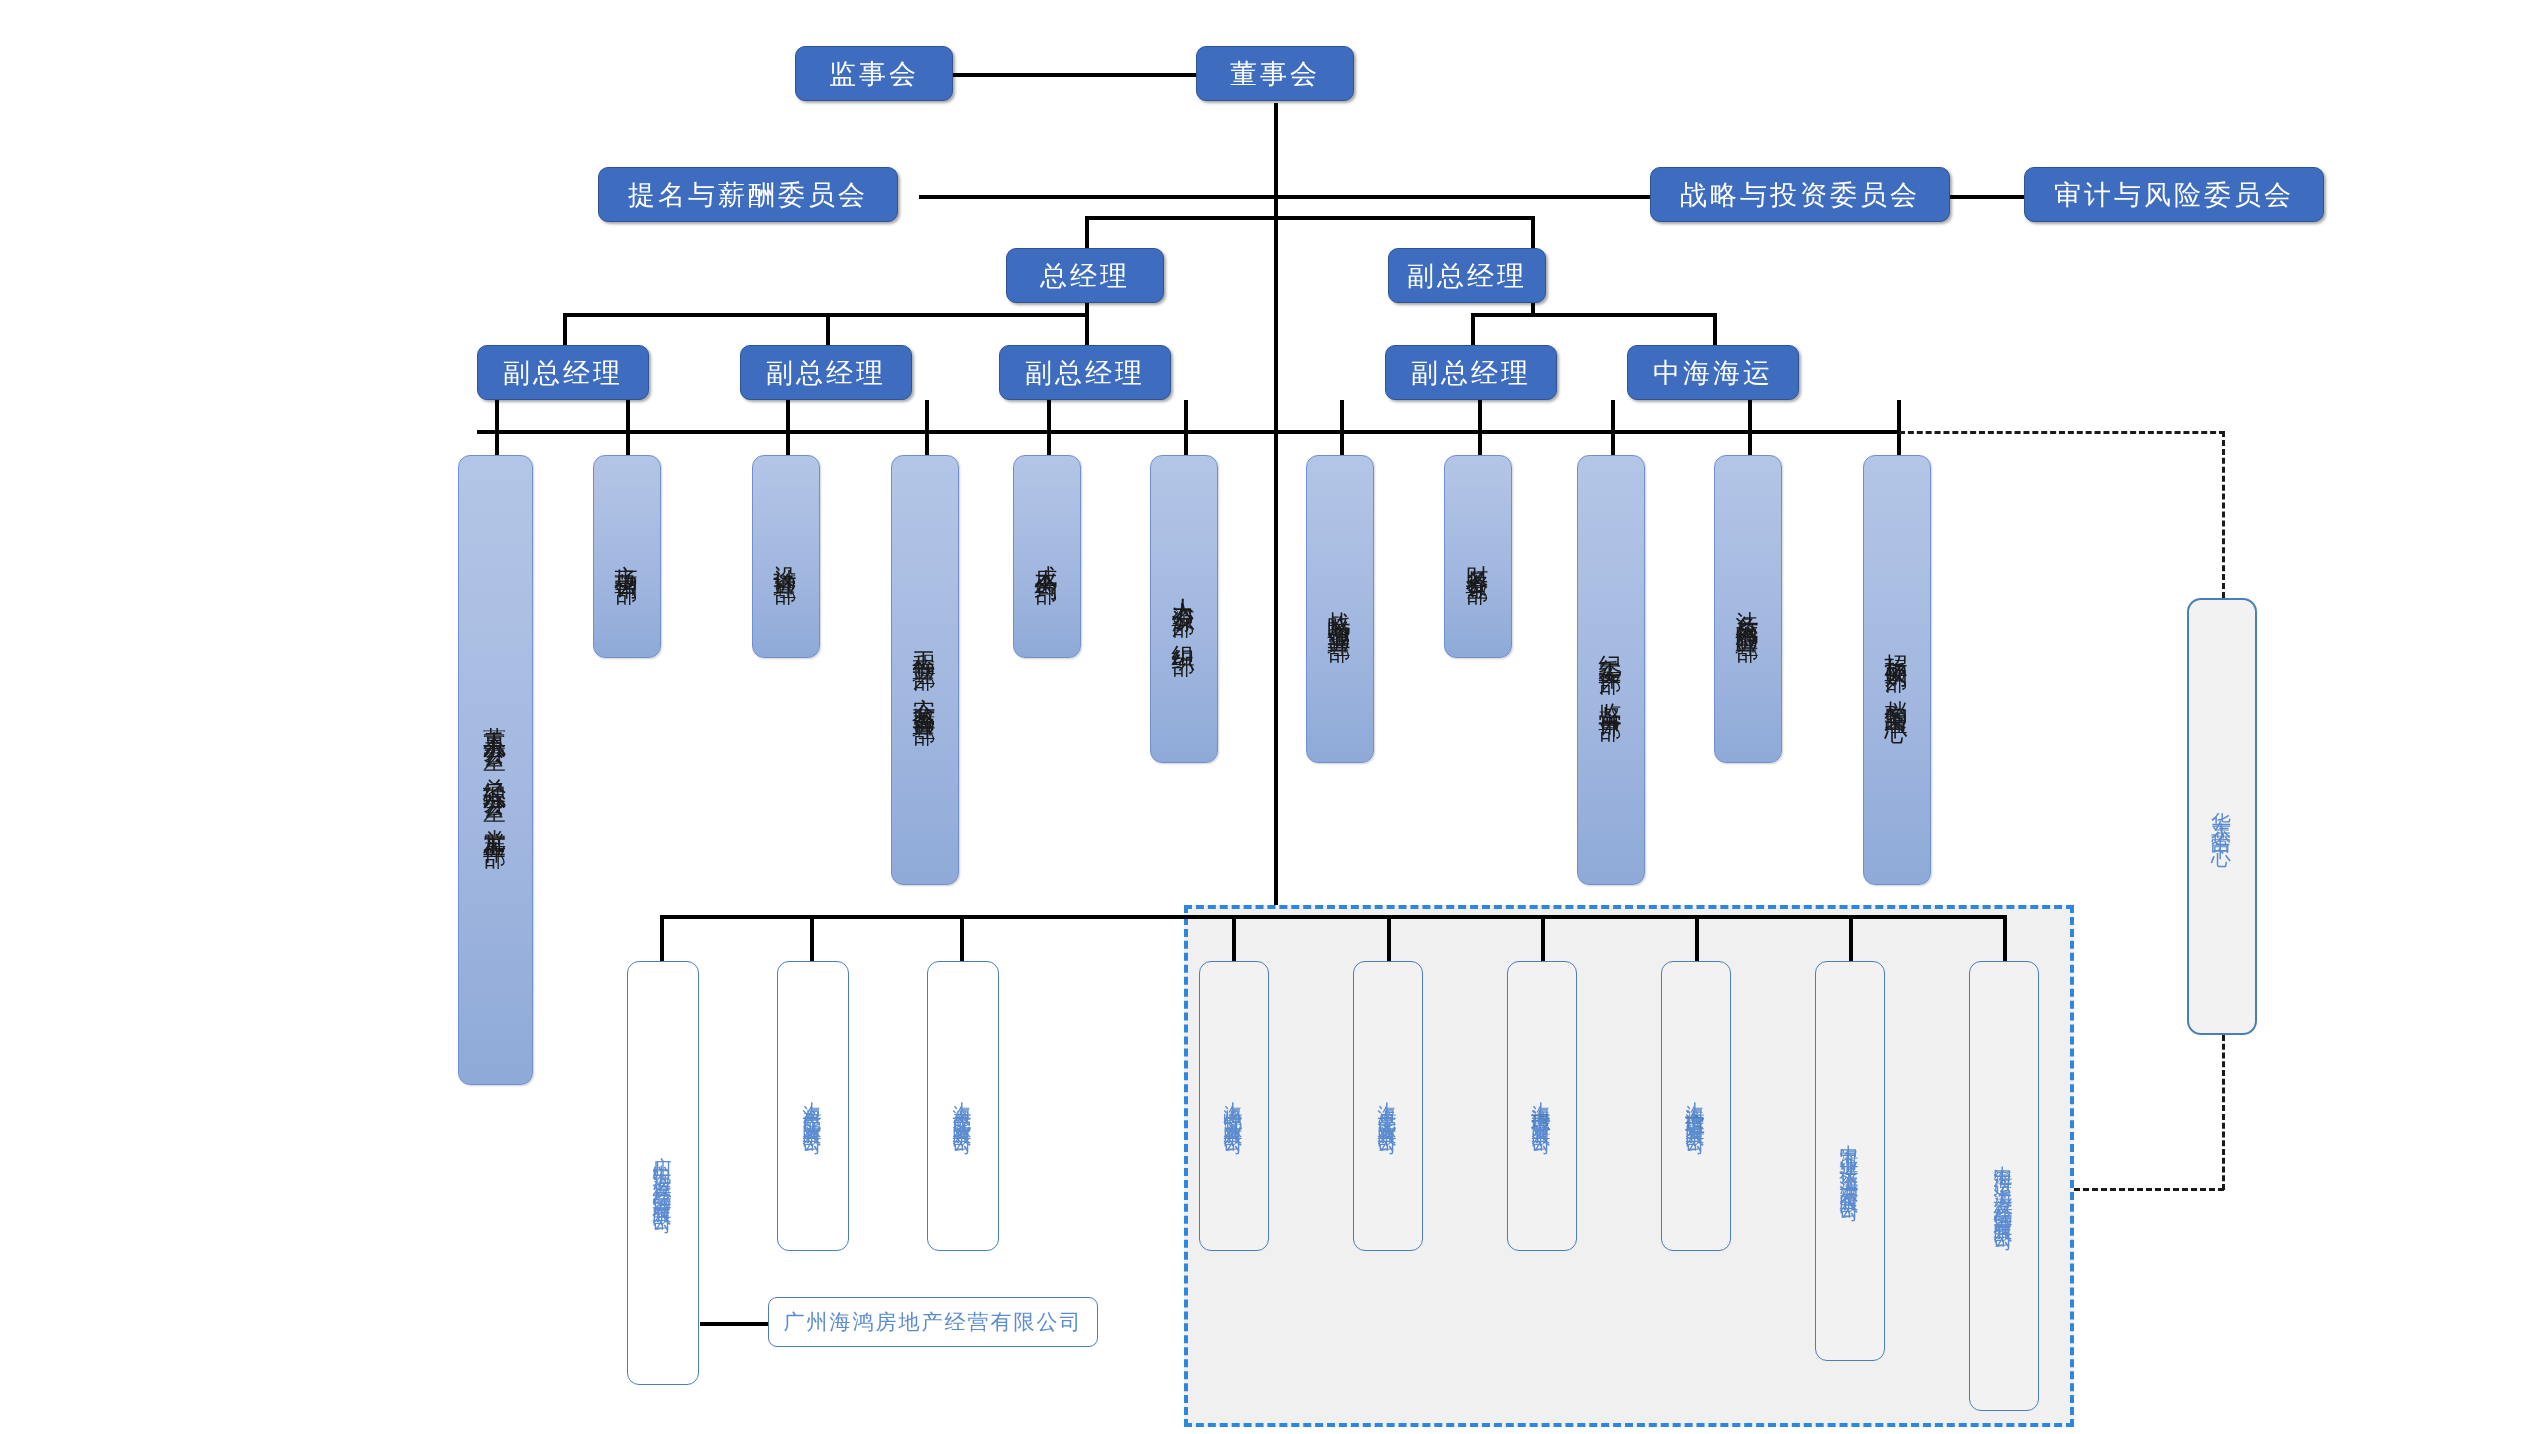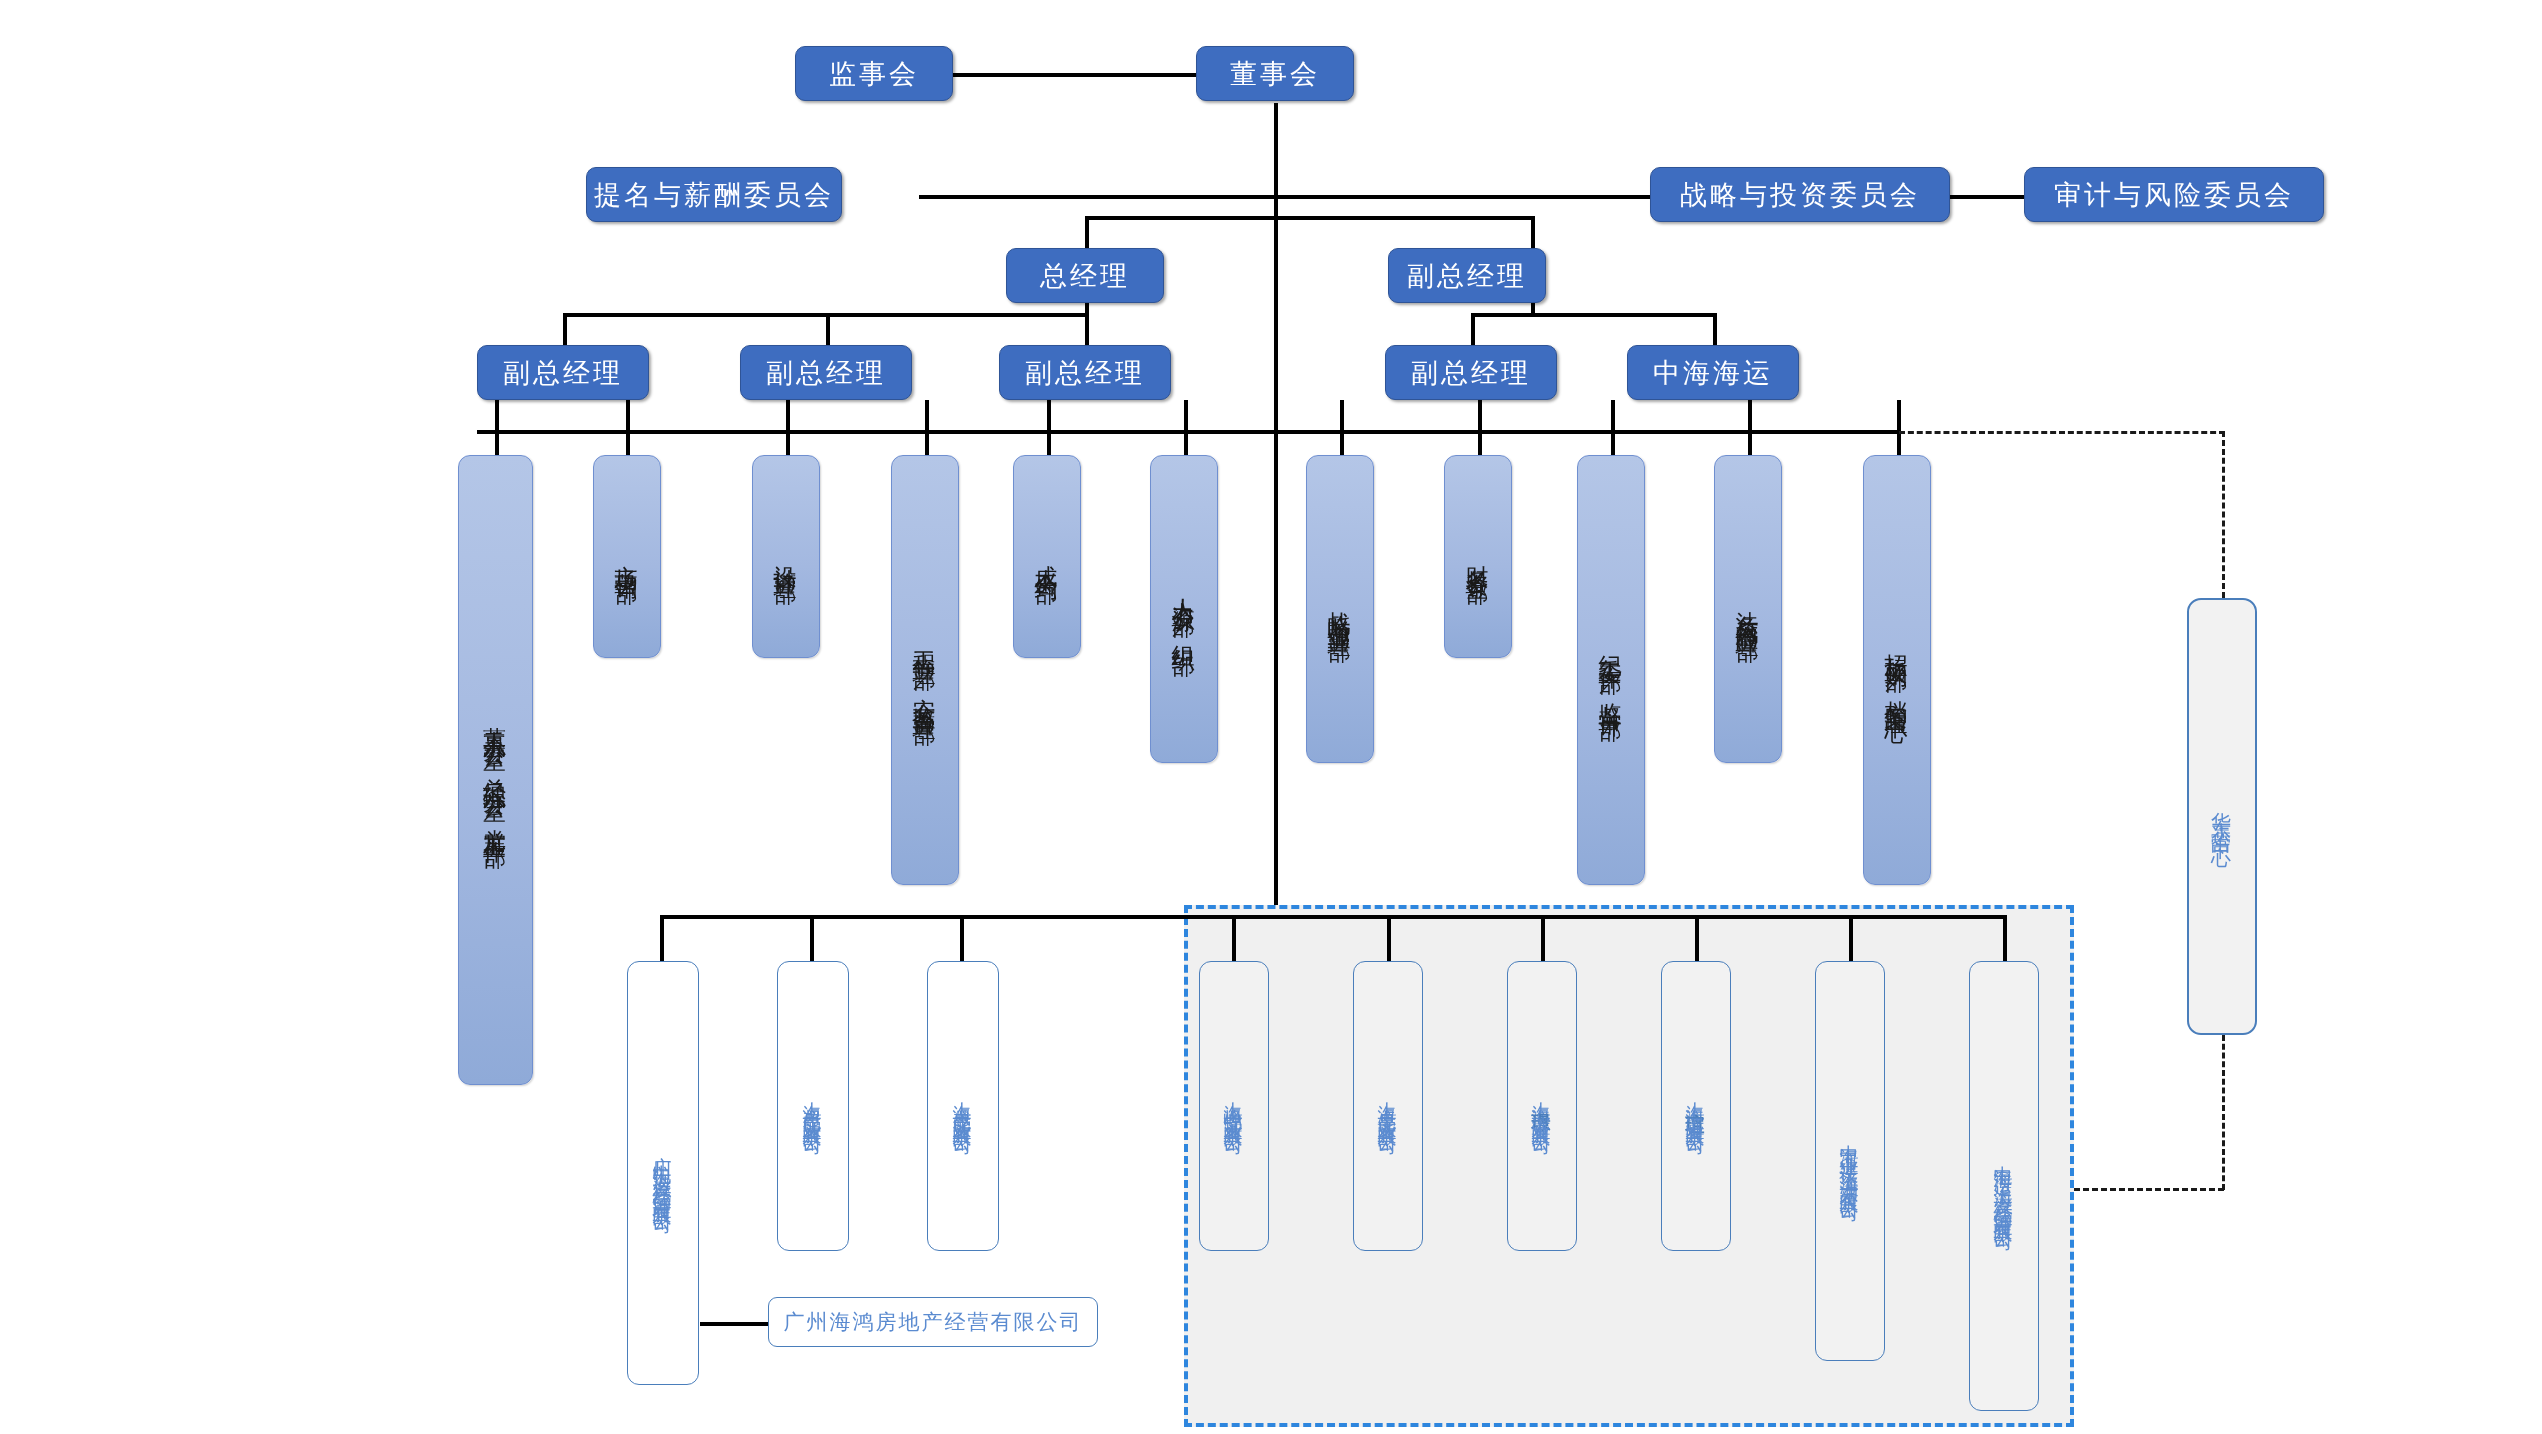--- a/index.html
+++ b/index.html
@@ -156,21 +156,21 @@
 
   <div class="ln lnh" style="left:700px;top:1322px;width:68px;"></div>
 
   <div class="node dark" style="left:795px;top:46px;width:158px;height:55px;">
     <span>监事会</span>
   </div>
   <div class="node dark" style="left:1196px;top:46px;width:158px;height:55px;">
     <span>董事会</span>
   </div>
 
-  <div class="node dark" style="left:586px;top:167px;width:256px;height:55px;">
+  <div class="node dark" style="left:598px;top:167px;width:300px;height:55px;">
     <span>提名与薪酬委员会</span>
   </div>
   <div class="node dark" style="left:1650px;top:167px;width:300px;height:55px;">
     <span>战略与投资委员会</span>
   </div>
   <div class="node dark" style="left:2024px;top:167px;width:300px;height:55px;">
     <span>审计与风险委员会</span>
   </div>
 
   <div class="node dark" style="left:1006px;top:248px;width:158px;height:55px;">

